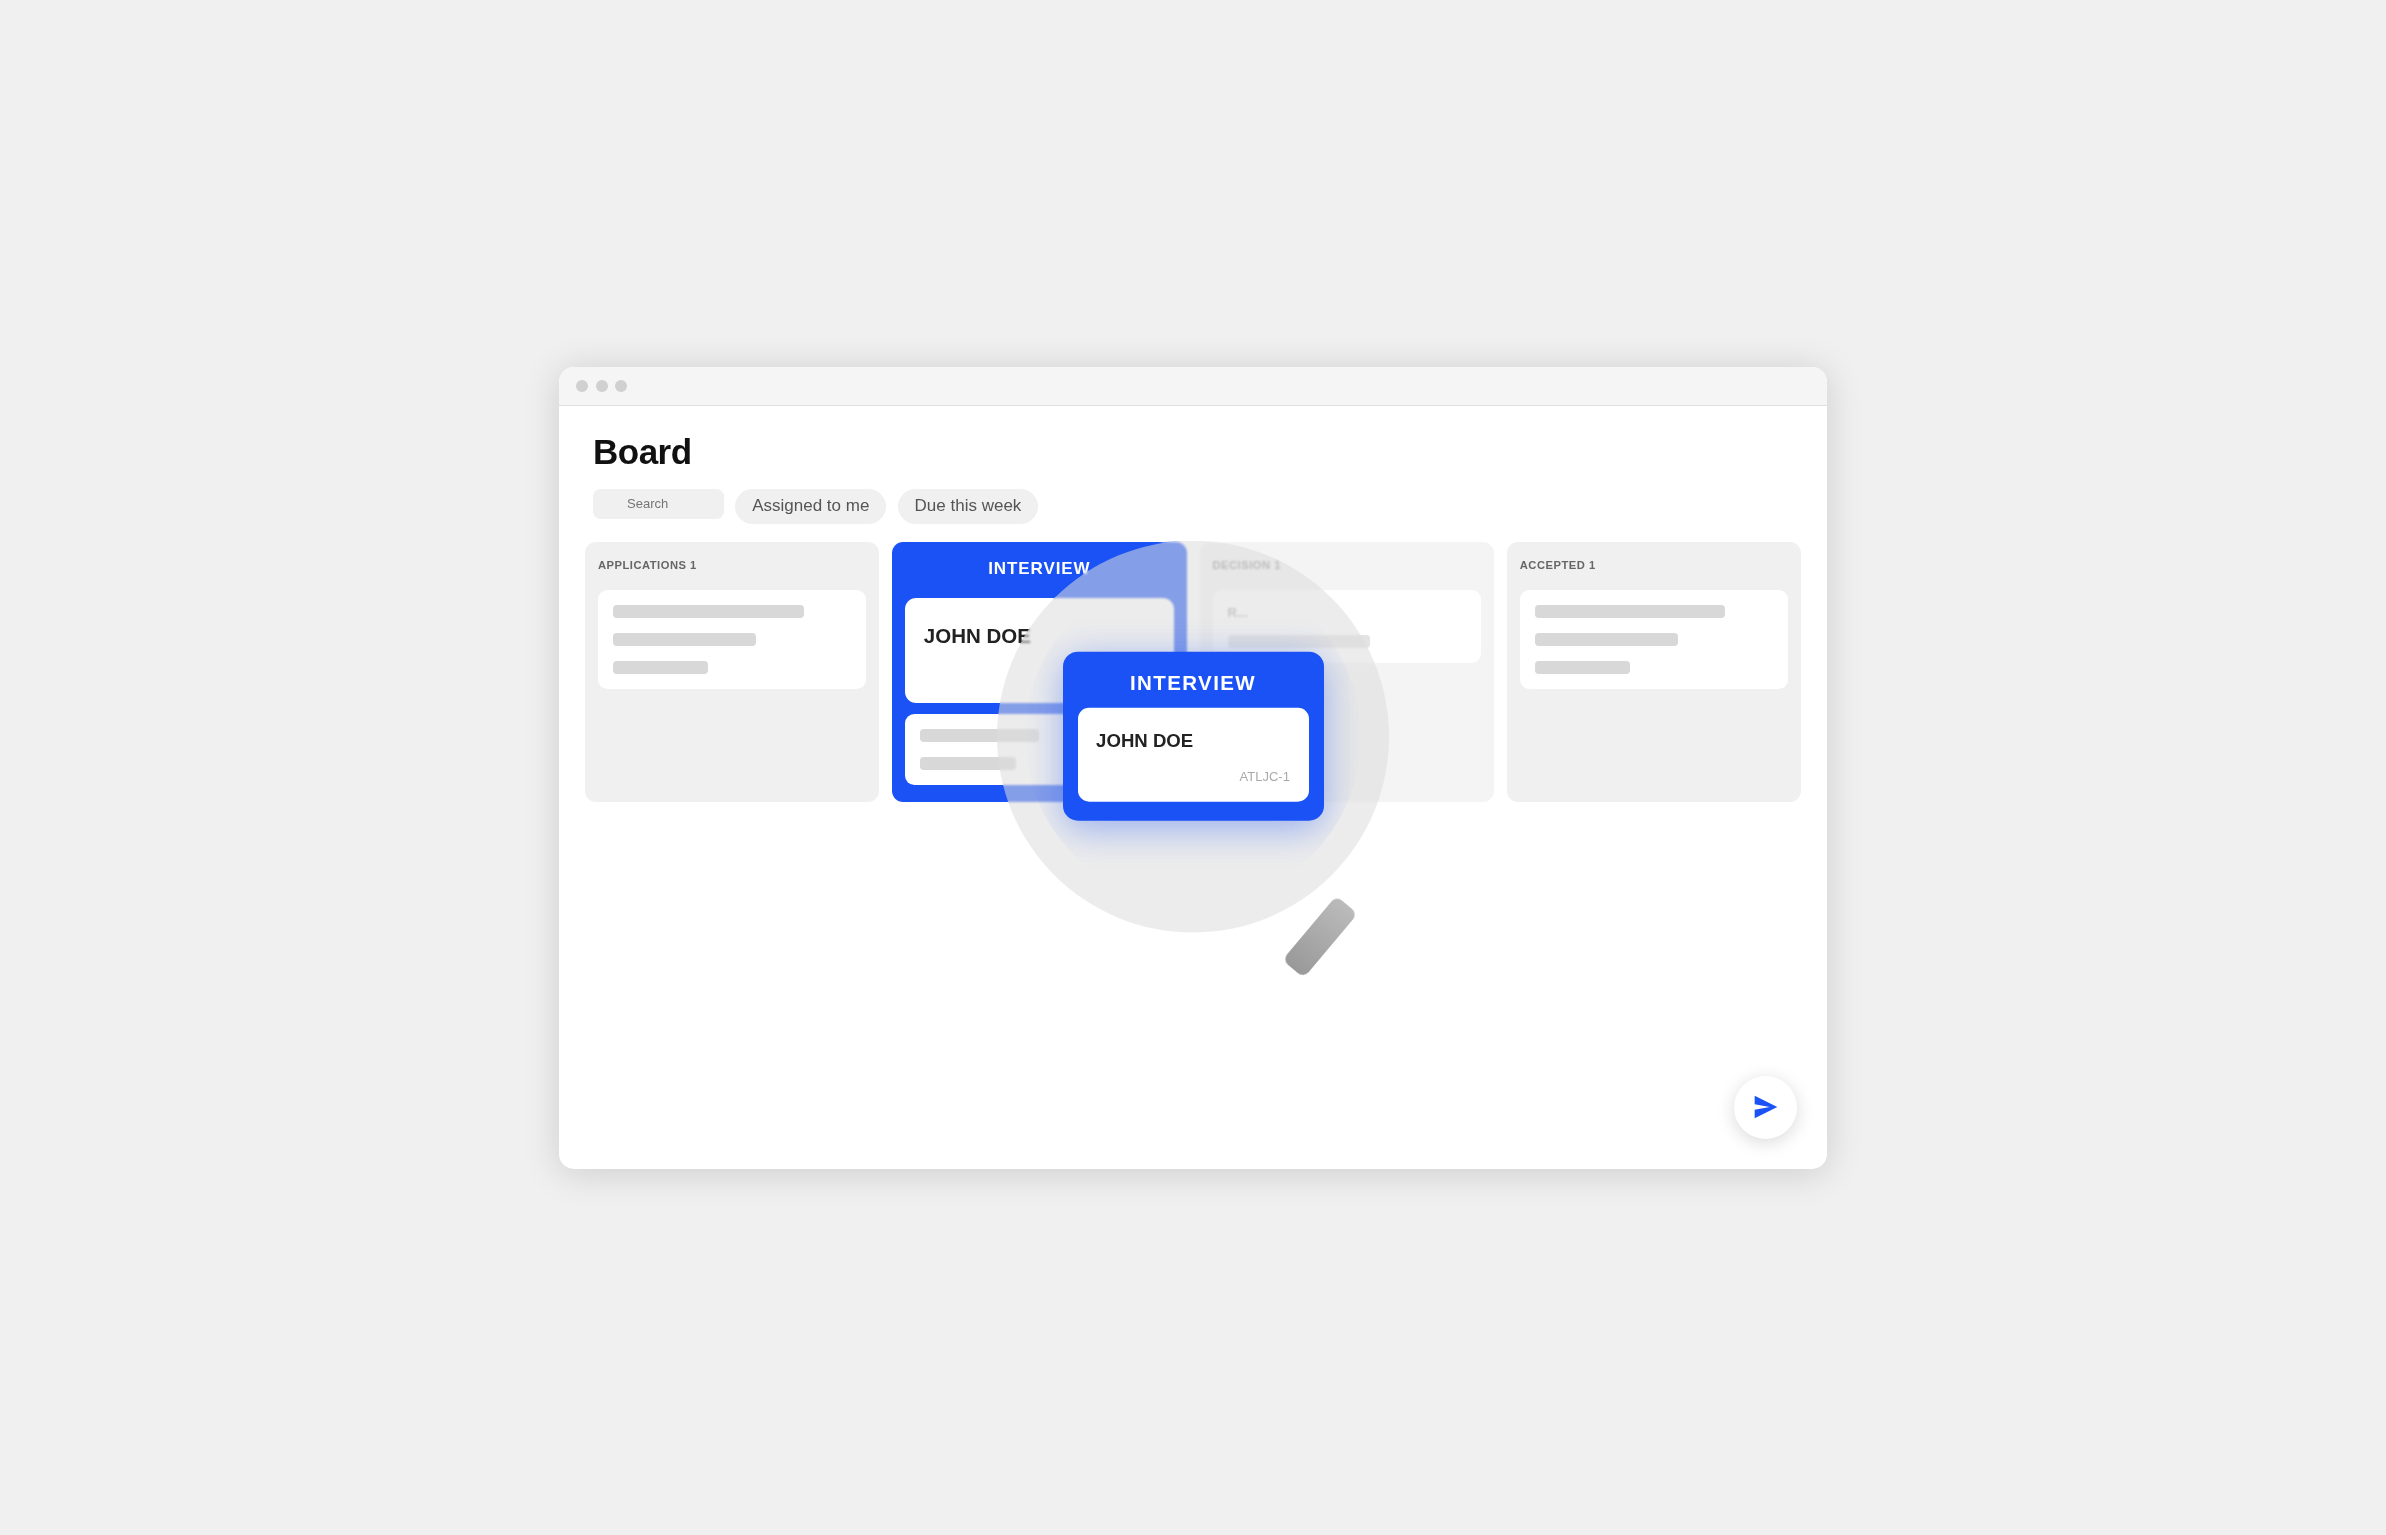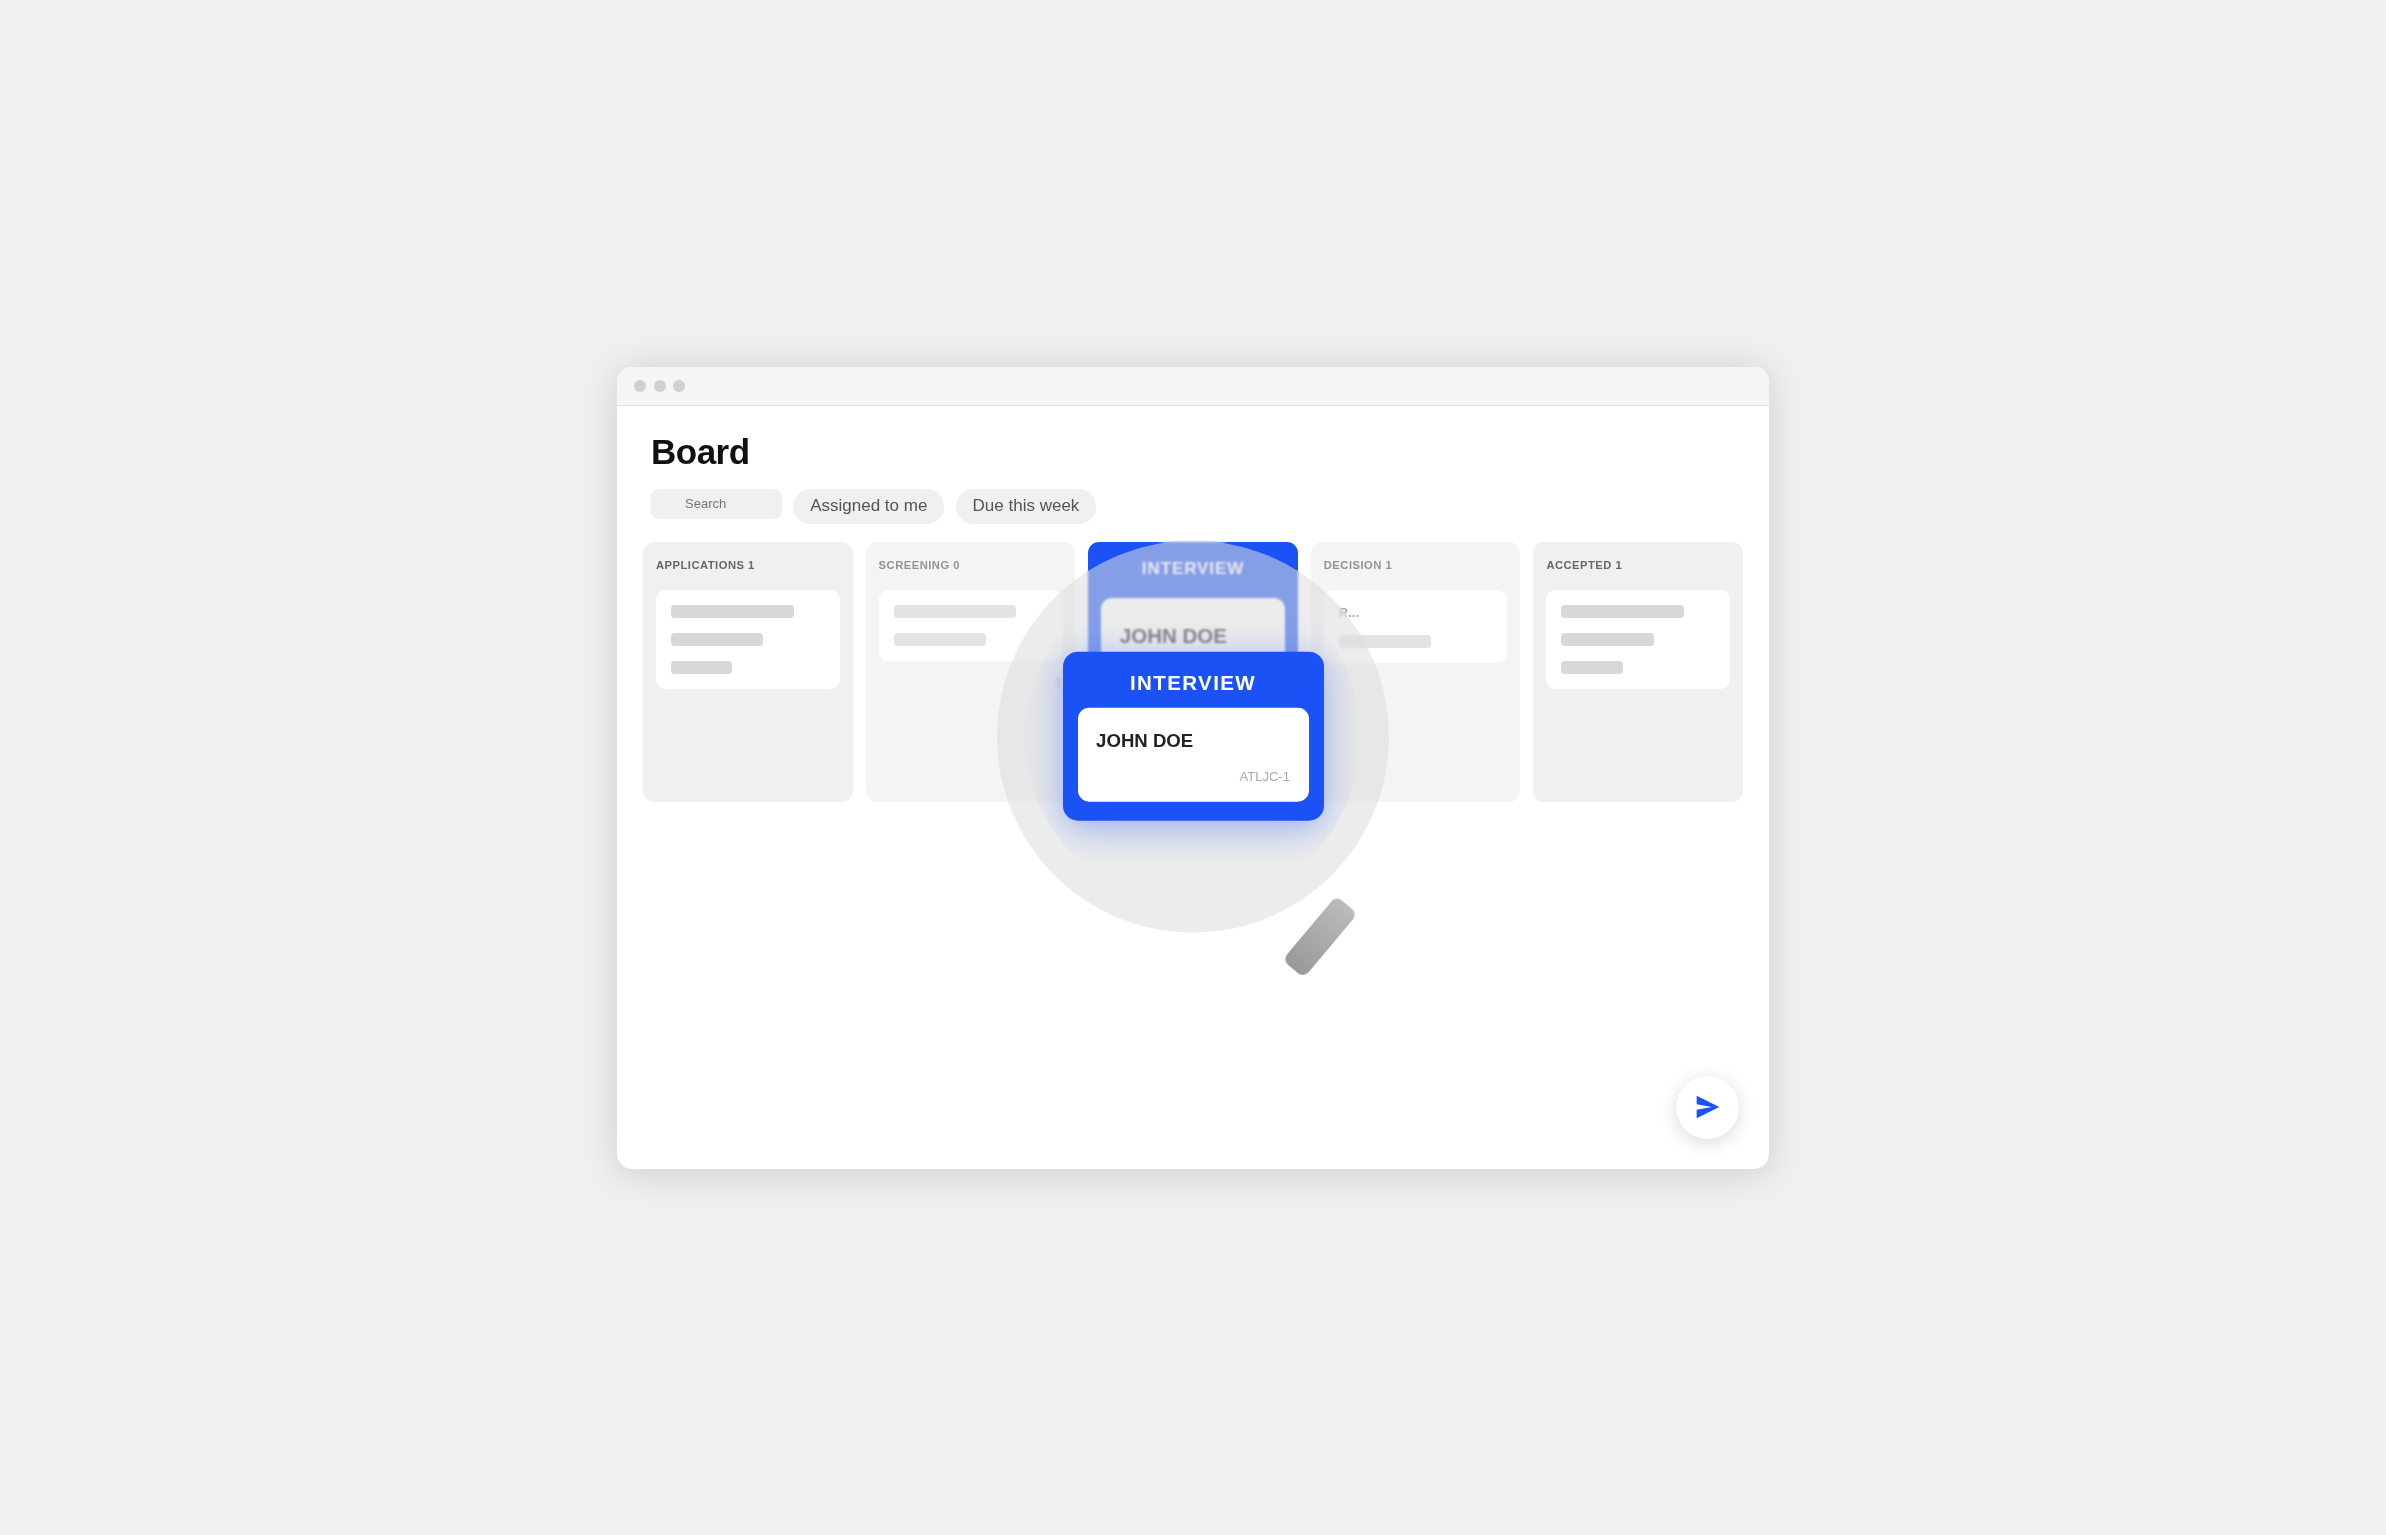--- a/index.html
+++ b/index.html
@@ -8,21 +8,21 @@
       font-family: -apple-system, BlinkMacSystemFont, 'Segoe UI', sans-serif;
       min-height: 100vh;
       display: flex;
       align-items: center;
       justify-content: center;
     }
     .window {
       background: #ffffff;
       border-radius: 15px;
       box-shadow: 0 3.7px 37px rgba(0,0,0,0.15);
-      width: 1152px;
+      width: 1268px;
       min-height: 802px;
       overflow: hidden;
       position: relative;
     }
     .title-bar {
       background: #f5f5f5;
       padding: 13px 17px;
       display: flex;
       align-items: center;
       gap: 7.5px;
@@ -302,31 +302,20 @@
       <div class="column-header">APPLICATIONS 1</div>
       <div class="card">
         <div class="card-bar long"></div>
         <div class="card-placeholder-row">
           <div class="card-bar short"></div>
         </div>
         <div class="card-bar xshort"></div>
       </div>
     </div>
 
-    <div class="board-column partial">
-      <div class="column-header">SCREENING 0</div>
-      <div class="card">
-        <div class="card-bar long"></div>
-        <div class="card-bar short"></div>
-      </div>
-
-      <div style="display:flex;align-items:center;justify-content:flex-end;padding:3.7px 0;">
-        <span style="font-size:12px;color:#aaa;font-weight:600;">1</span>
-      </div>
-    </div>
 
     <div class="board-column interview-col">
       <div class="column-header">INTERVIEW</div>
       <div class="featured-card">
         <div class="featured-card-name">JOHN DOE</div>
         <div class="featured-card-id">ATLJC-1</div>
       </div>
       <div class="card">
         <div class="card-bar medium"></div>
         <div class="card-bar xshort"></div>

